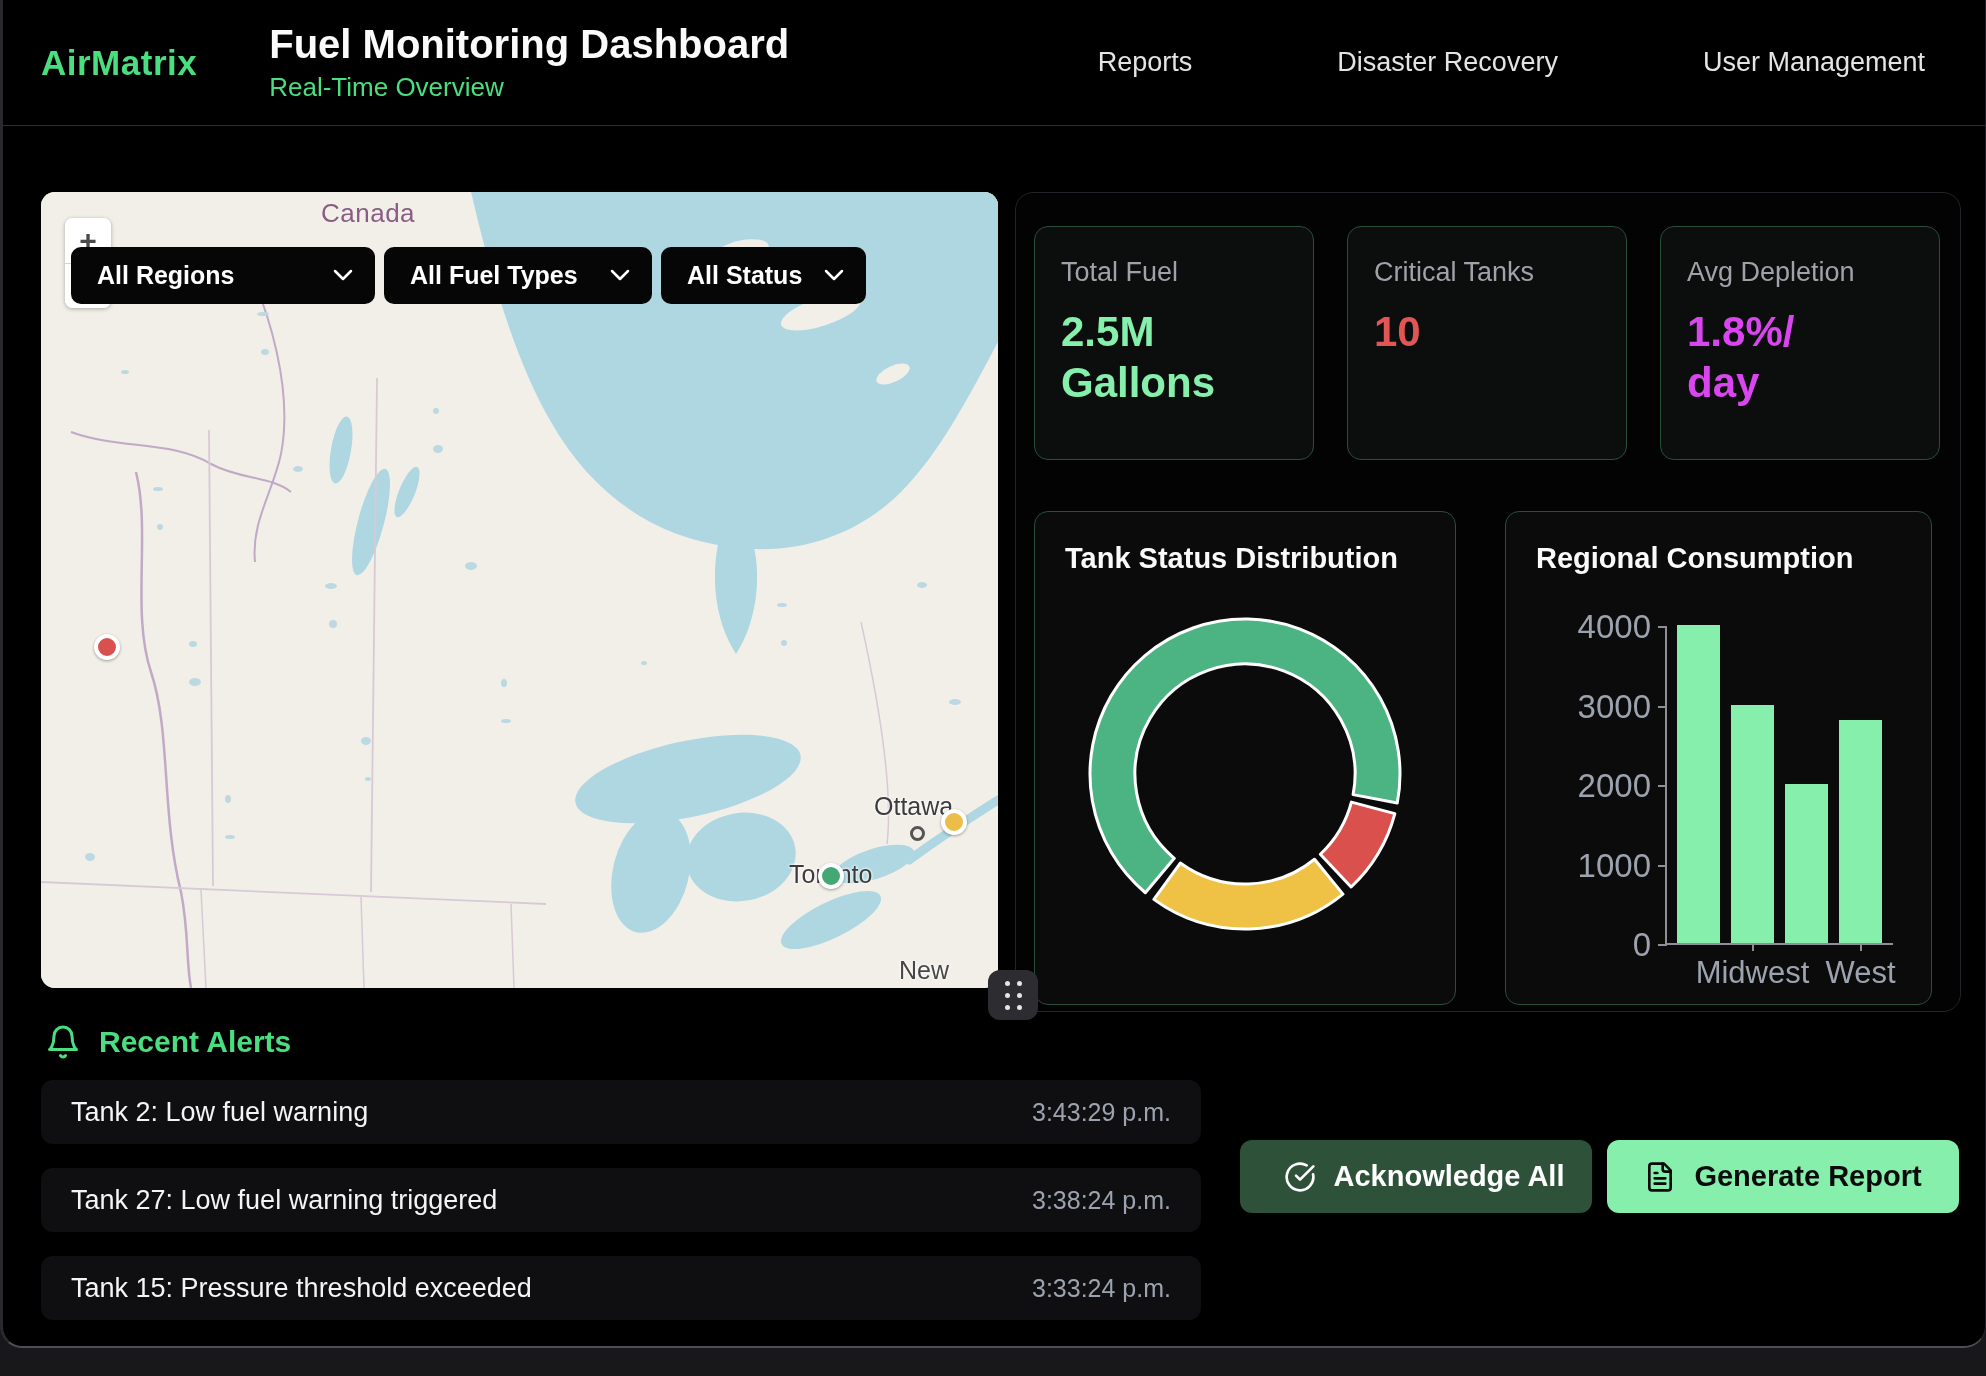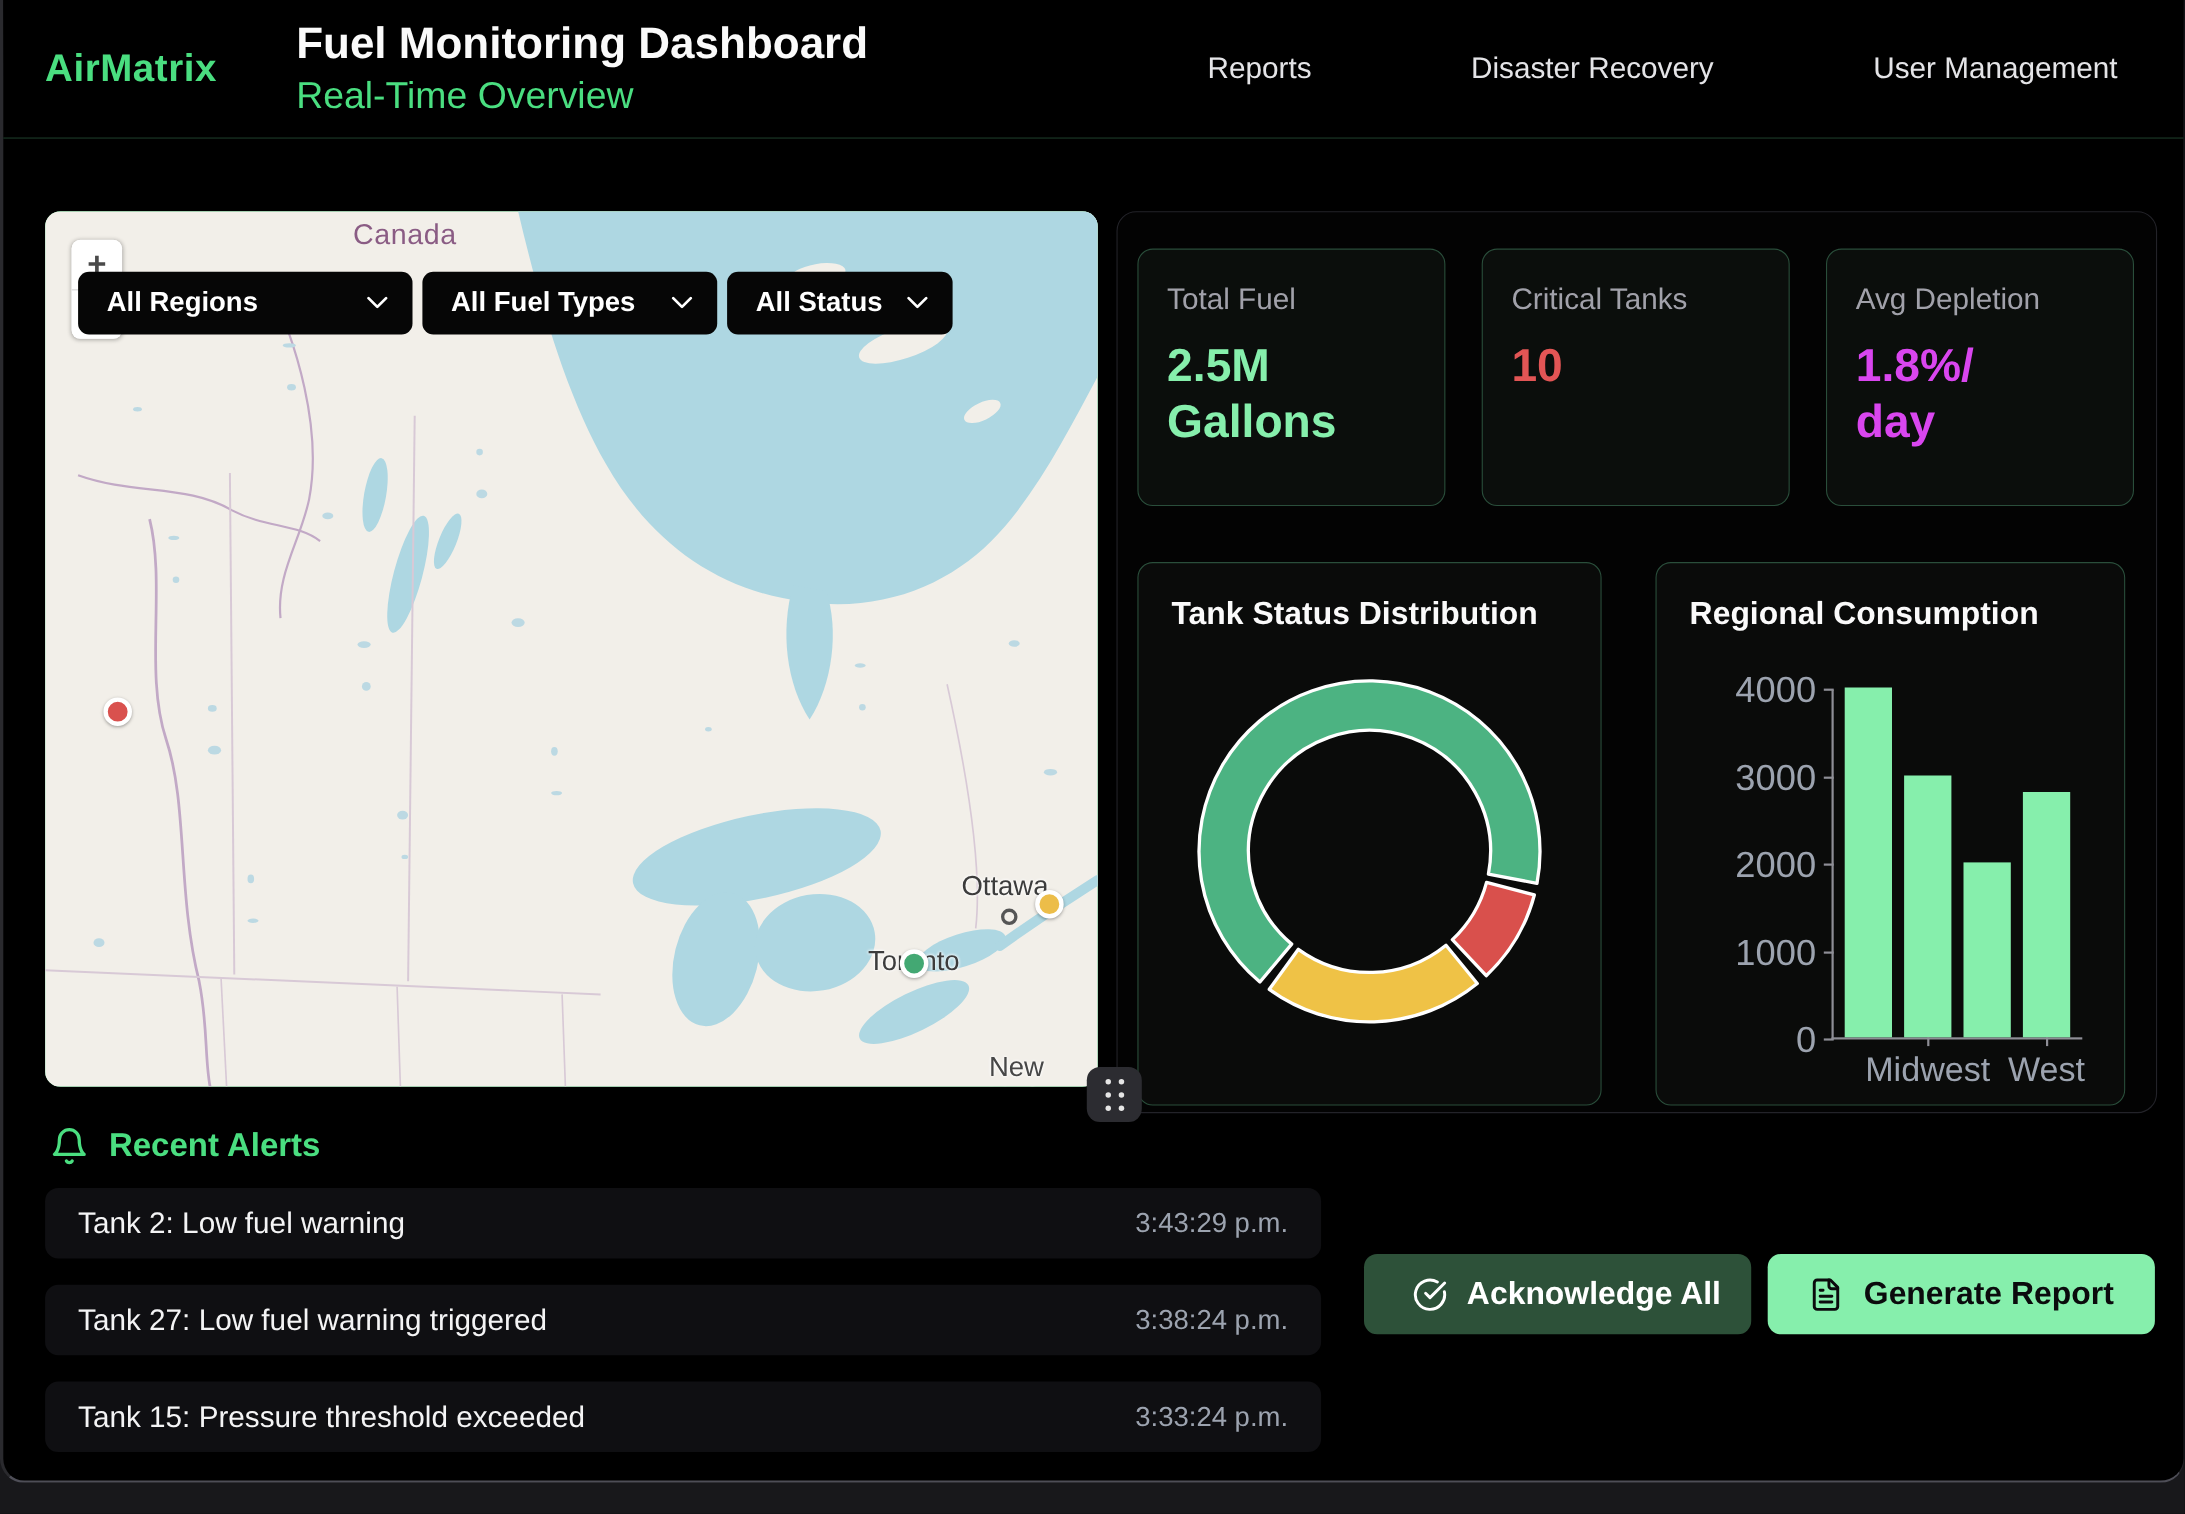--- a/index.html
+++ b/index.html
@@ -9,27 +9,27 @@
 
   .app-frame { position:absolute; left:0; top:0; width:1986px; height:1348px; background:#000;
     border-left:3px solid #2a2a2e; border-right:1px solid #222226; border-bottom:2px solid #4e4e57;
     border-radius:0 0 22px 22px; }
 
   
   header { position:absolute; left:0; top:0; width:100%; height:126px; display:flex; align-items:center;
     padding:0 60px 0 38px; border-bottom:1px solid #1c3a29; }
   .logo { font-size:35px; font-weight:bold; color:#4ade80; margin-right:72px; letter-spacing:.5px; }
   .title-block h1 { font-size:40px; font-weight:bold; color:#fafafa; line-height:1.1; }
-  .title-block .subtitle { font-size:34px; color:#4ade80; margin-top:6px; }
+  .title-block .subtitle { font-size:26px; color:#4ade80; margin-top:6px; }
   nav { margin-left:auto; display:flex; gap:145px; }
   nav a { font-size:27px; color:#e4e4e7; cursor:pointer; text-decoration:none; }
 
   
   .map-panel { position:absolute; left:38px; top:192px; width:957px; height:796px; border-radius:14px;
-    overflow:hidden; background:#86efac;padding-left:40px; }
+    overflow:hidden; background:#bef264;padding-left:40px; }
   .map-svg { position:absolute; left:0; top:0; }
   .map-country-label { position:absolute; left:280px; top:6px; font-size:26px; color:#8a5c84;
     letter-spacing:.5px; font-weight:500; }
   .map-city { position:absolute; font-size:25px; color:#3c3c3c; text-shadow:0 0 3px #fff,0 0 3px #fff; }
   .city-ottawa { left:833px; top:600px; }
   .city-toronto { left:748px; top:668px; }
   .city-newyork { left:858px; top:764px; color:#474747; }
   .city-dot { position:absolute; left:869px; top:634px; width:15px; height:15px; border:3px solid #555;
     border-radius:50%; background:#f2efe9; }
   .marker { position:absolute; width:26px; height:26px; border:4px solid #fff; border-radius:50%;

